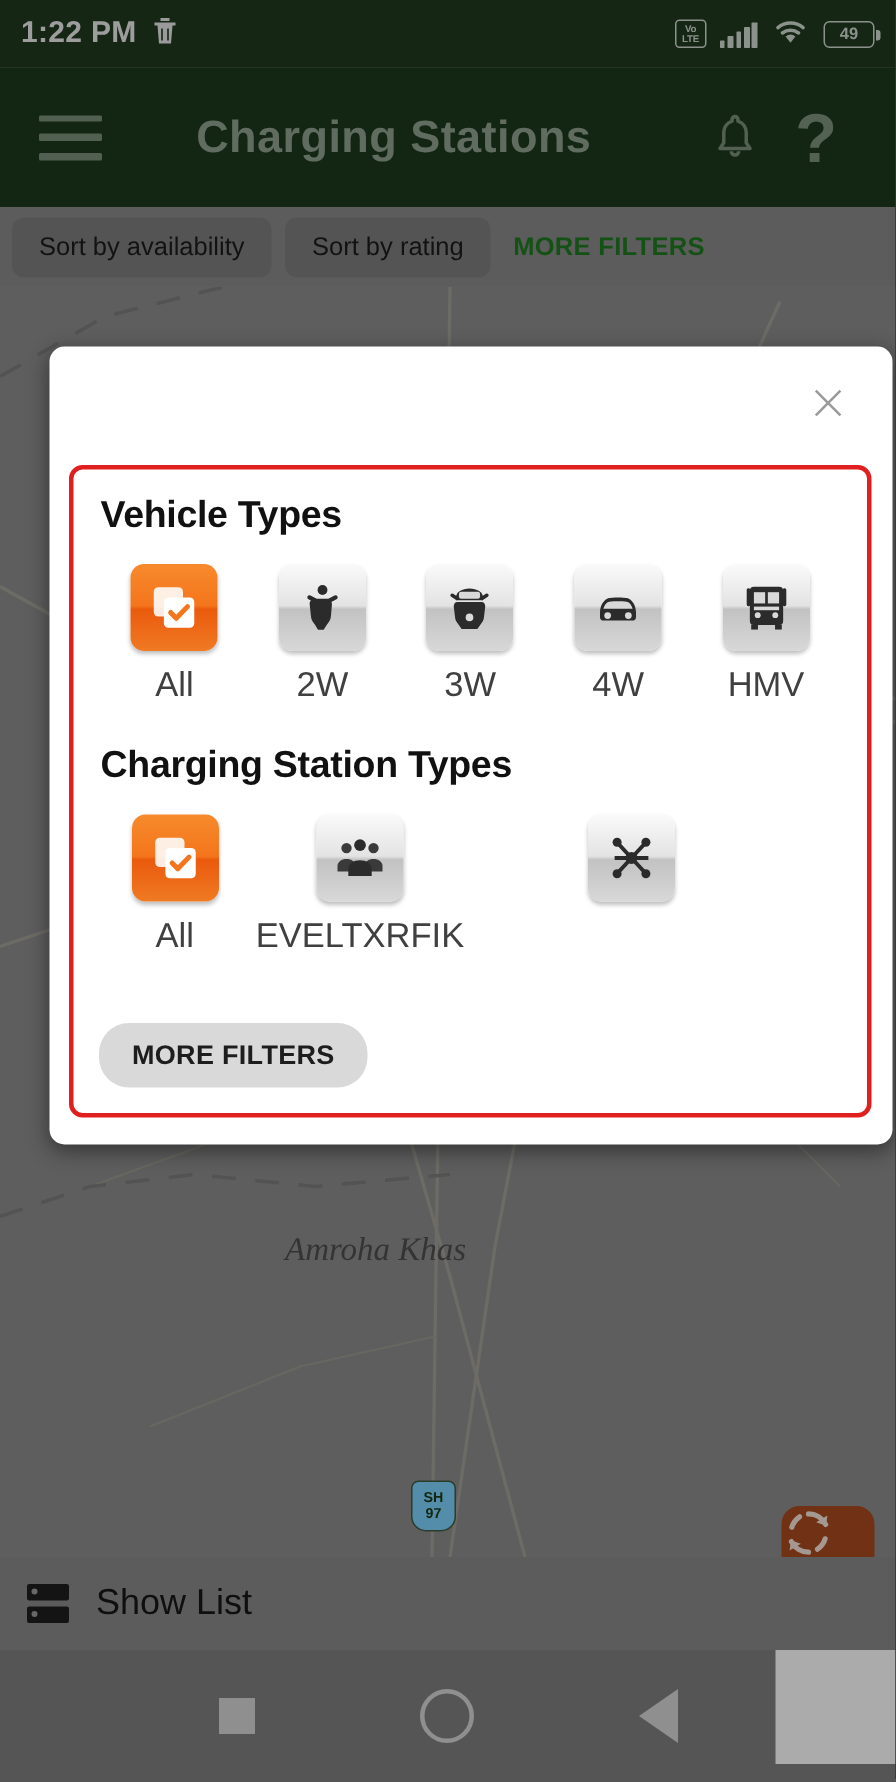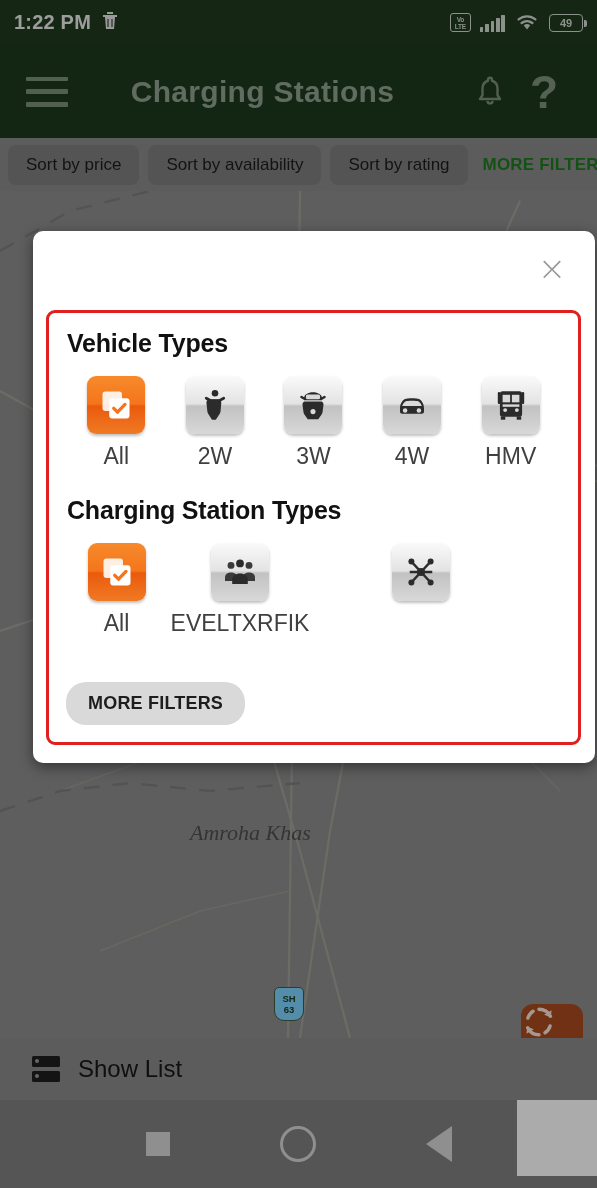--- a/index.html
+++ b/index.html
@@ -130,21 +130,21 @@
   }
   #fab-refresh { top: 813px; }
   .map-fab svg { width: 36px; height: 36px; }
 
   
   #show-list-bar {
     position: absolute; top: 1038px; left: 0;
     width: 597px; height: 62px;
     background: #8a8a8a;
     display:flex; align-items:center; gap: 18px;
-    padding-left: 32px;
+    padding-left: 18px;
   }
   #list-icon { width: 28px; height: 26px; display:flex; flex-direction: column; justify-content: space-between; }
   #list-icon i {
     display:block; height: 11px; background: #1e1e1e; border-radius: 1.5px; position: relative;
   }
   #list-icon i::before {
     content:''; position:absolute; left: 2.5px; top: 3px;
     width: 4px; height: 4px; border-radius: 50%; background: #9b9b9b;
   }
   #show-list-label { font-size: 24px; color: #171717; }
@@ -292,21 +292,20 @@
     <div class="appbar-icon" id="bell-icon">
       <svg viewBox="0 0 24 26">
           <path d="M12 2a1.6 1.6 0 0 1 1.6 1.6v.8A6.4 6.4 0 0 1 18 10.5V16l2 3H4l2-3v-5.5A6.4 6.4 0 0 1 10.4 4.4v-.8A1.6 1.6 0 0 1 12 2z" fill="none" stroke="#7b8f7b" stroke-width="1.9" stroke-linejoin="round"></path>
           <path d="M10 20.5a2 2 0 0 0 4 0" fill="none" stroke="#7b8f7b" stroke-width="1.9"></path>
         </svg>
     </div>
     <div class="appbar-icon" id="help-icon">?</div>
   </div>
 
   <div id="sort-bar">
-    <div class="sort-chip">Sort by price</div>
     <div class="sort-chip">Sort by availability</div>
     <div class="sort-chip">Sort by rating</div>
     <div id="more-filters-link">MORE FILTERS</div>
   </div>
 
   <div id="map">
     <svg width="597" height="847" viewBox="0 0 597 847">
       <rect width="597" height="847" fill="#8d8d8d"></rect>
       <g stroke="#a3a098" stroke-width="2.2" fill="none">
         <path d="M300 0 L296 300 L292 560 L288 847"></path>
@@ -322,21 +321,21 @@
         <path d="M420 500 L500 540 L560 600"></path>
         <path d="M100 760 L200 720 L290 700"></path>
         <path d="M340 90 L380 180"></path>
       </g>
       <path d="M0 620 L60 600 L130 592 L210 600 L300 592" stroke="#7c7c7c" stroke-width="2.4" stroke-dasharray="16 13" fill="none"></path>
       <path d="M0 60 L70 20 L150 0" stroke="#7c7c7c" stroke-width="2.4" stroke-dasharray="16 13" fill="none"></path>
     </svg>
     <div id="map-label">Amroha Khas</div>
     <div id="shield">
       <span>SH</span>
-      <span>63</span>
+      <span>97</span>
     </div>
 
     <div class="map-fab" id="fab-refresh">
       <svg viewBox="0 0 24 24">
         <path d="M12 3.5a8.5 8.5 0 0 1 7.6 4.7" stroke="#f5e3d8" stroke-width="2.3" fill="none" stroke-linecap="round"></path>
         <path d="M12 20.5a8.5 8.5 0 0 1-7.6-4.7" stroke="#f5e3d8" stroke-width="2.3" fill="none" stroke-linecap="round"></path>
         <path d="M4.6 9.4A8.5 8.5 0 0 1 8 4.8" stroke="#f5e3d8" stroke-width="2.3" fill="none" stroke-linecap="round"></path>
         <path d="M19.4 14.6a8.5 8.5 0 0 1-3.4 4.6" stroke="#f5e3d8" stroke-width="2.3" fill="none" stroke-linecap="round"></path>
         <path d="M20.4 4.2l-.6 4.6-4.4-1.6z" fill="#f5e3d8"></path>
         <path d="M3.6 19.8l.6-4.6 4.4 1.6z" fill="#f5e3d8"></path>

